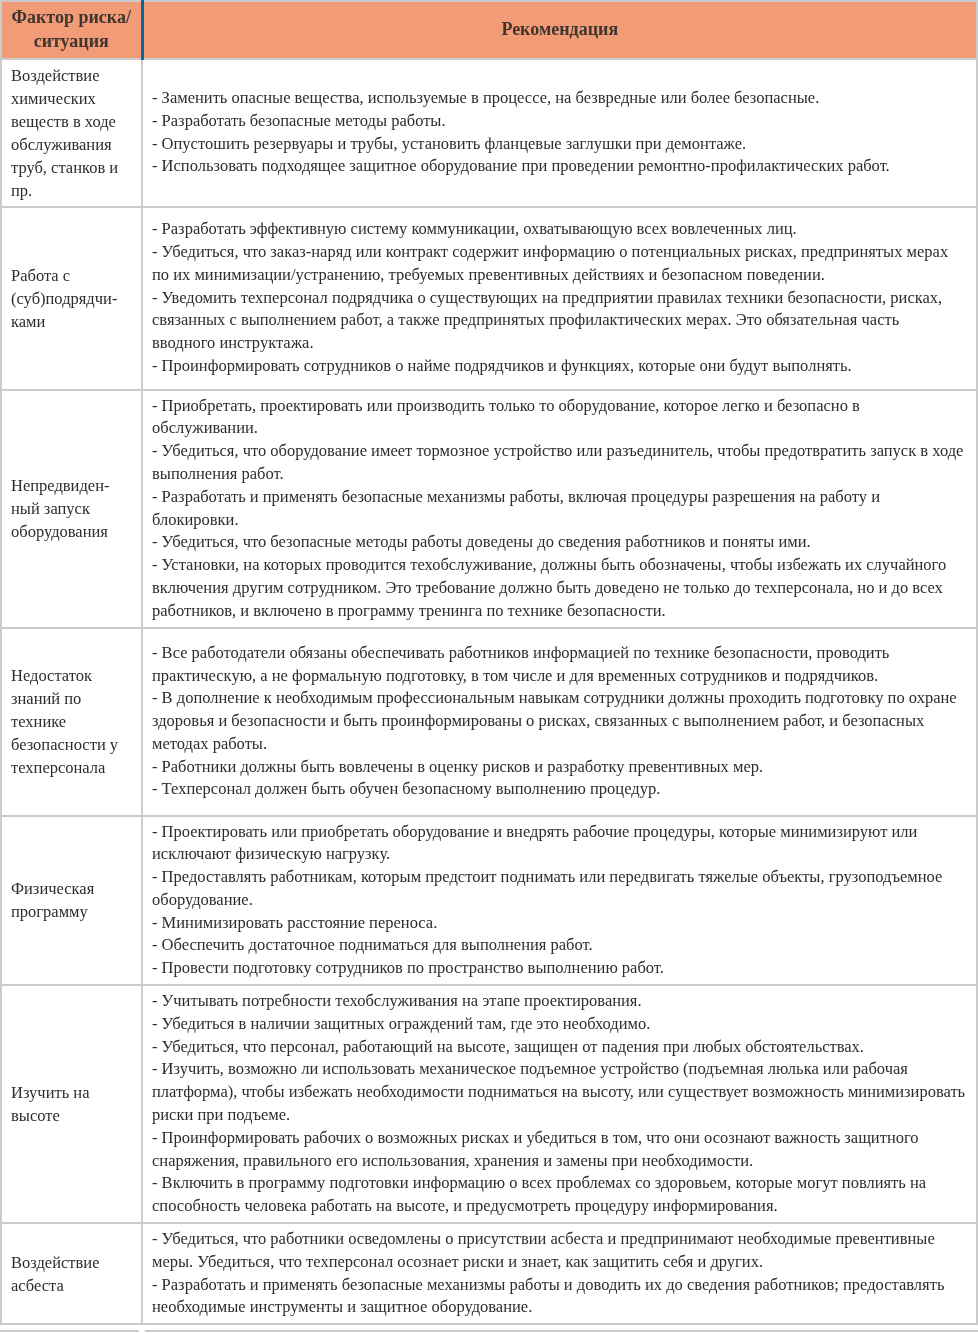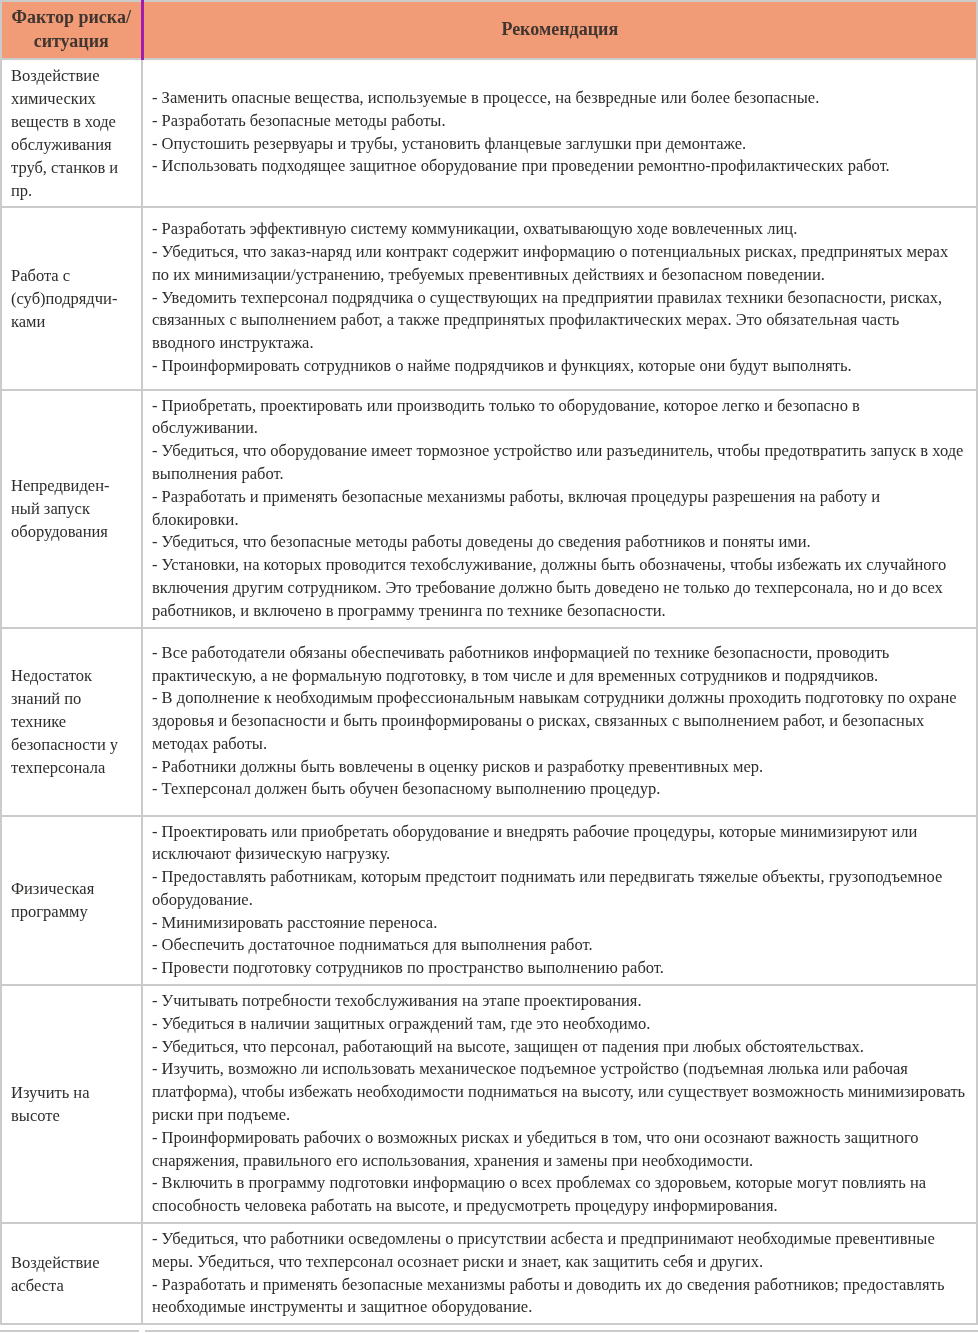--- a/index.html
+++ b/index.html
@@ -30,21 +30,21 @@
   thead th {
     background: #f19c77;
     color: #413530;
     font-weight: bold;
     font-size: 18px;
     line-height: 1.32;
     text-align: center;
     padding: 4px 8px;
     height: 56px;
   }
-  thead th.factor-h { border-right: 3px solid #a21caf; }
+  thead th.factor-h { border-right: 3px solid #0369a1; }
 
   td.factor {
     font-size: 16.5px;
     line-height: 23px;
     text-align: left;
     padding: 4px 8px 4px 9px;
   }
   td.rec {
     font-size: 16.5px;
     line-height: 22.8px;
@@ -92,21 +92,21 @@
     <td class="rec">
             <p class="rec-item">- Заменить опасные вещества, используемые в процессе, на безвредные или более безопасные.</p>
             <p class="rec-item">- Разработать безопасные методы работы.</p>
             <p class="rec-item">- Опустошить резервуары и трубы, установить фланцевые заглушки при демонтаже.</p>
             <p class="rec-item">- Использовать подходящее защитное оборудование при проведении ремонтно-профилактических работ.</p>
           </td>
   </tr>
         <tr>
     <td class="factor">Работа с (суб)подрядчи-ками</td>
     <td class="rec">
-            <p class="rec-item">- Разработать эффективную систему коммуникации, охватывающую ходе вовлеченных лиц.</p>
+            <p class="rec-item">- Разработать эффективную систему коммуникации, охватывающую всех вовлеченных лиц.</p>
             <p class="rec-item">- Убедиться, что заказ-наряд или контракт содержит информацию о потенциальных рисках, предпринятых мерах по их минимизации/устранению, требуемых превентивных действиях и безопасном поведении.</p>
             <p class="rec-item">- Уведомить техперсонал подрядчика о существующих на предприятии правилах техники безопасности, рисках, связанных с выполнением работ, а также предпринятых профилактических мерах. Это обязательная часть вводного инструктажа.</p>
             <p class="rec-item">- Проинформировать сотрудников о найме подрядчиков и функциях, которые они будут выполнять.</p>
           </td>
   </tr>
         <tr>
     <td class="factor">Непредвиден-ный запуск оборудования</td>
     <td class="rec">
             <p class="rec-item">- Приобретать, проектировать или производить только то оборудование, которое легко и безопасно в обслуживании.</p>
             <p class="rec-item">- Убедиться, что оборудование имеет тормозное устройство или разъединитель, чтобы предотвратить запуск в ходе выполнения работ.</p>

